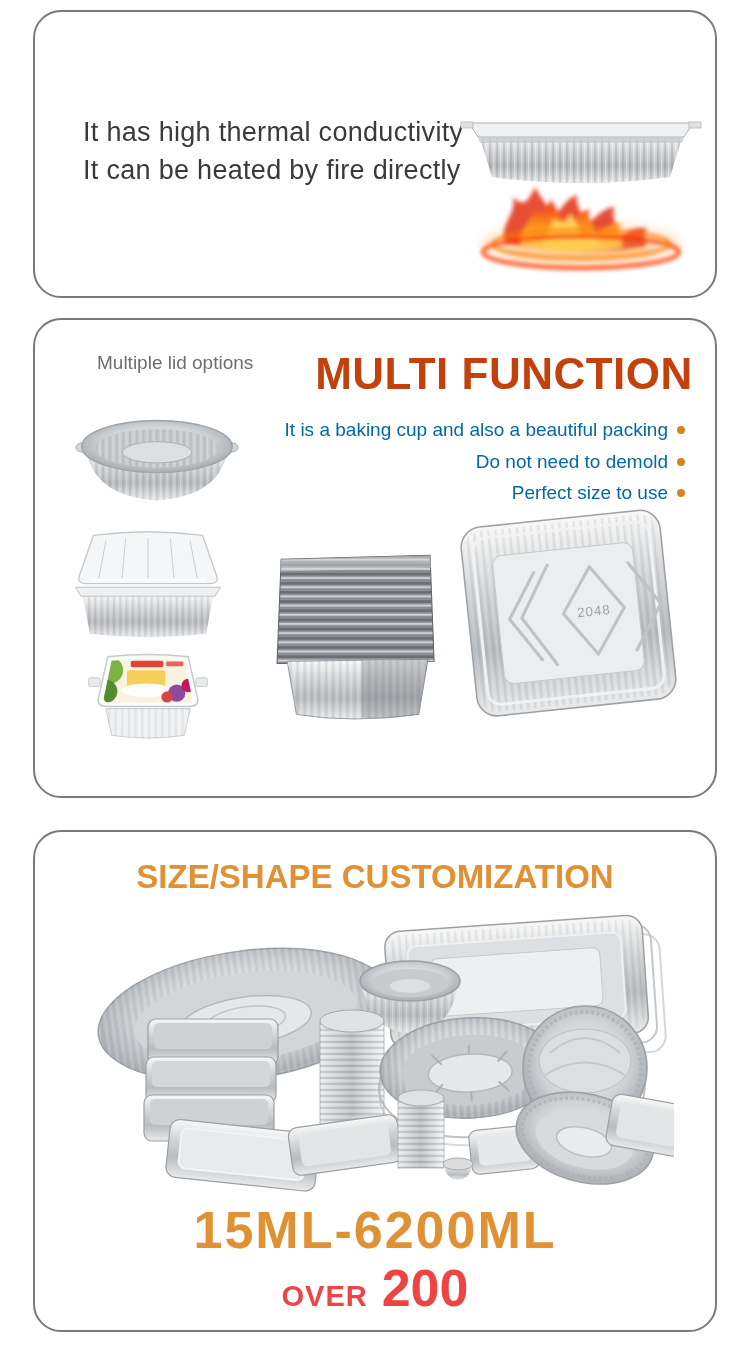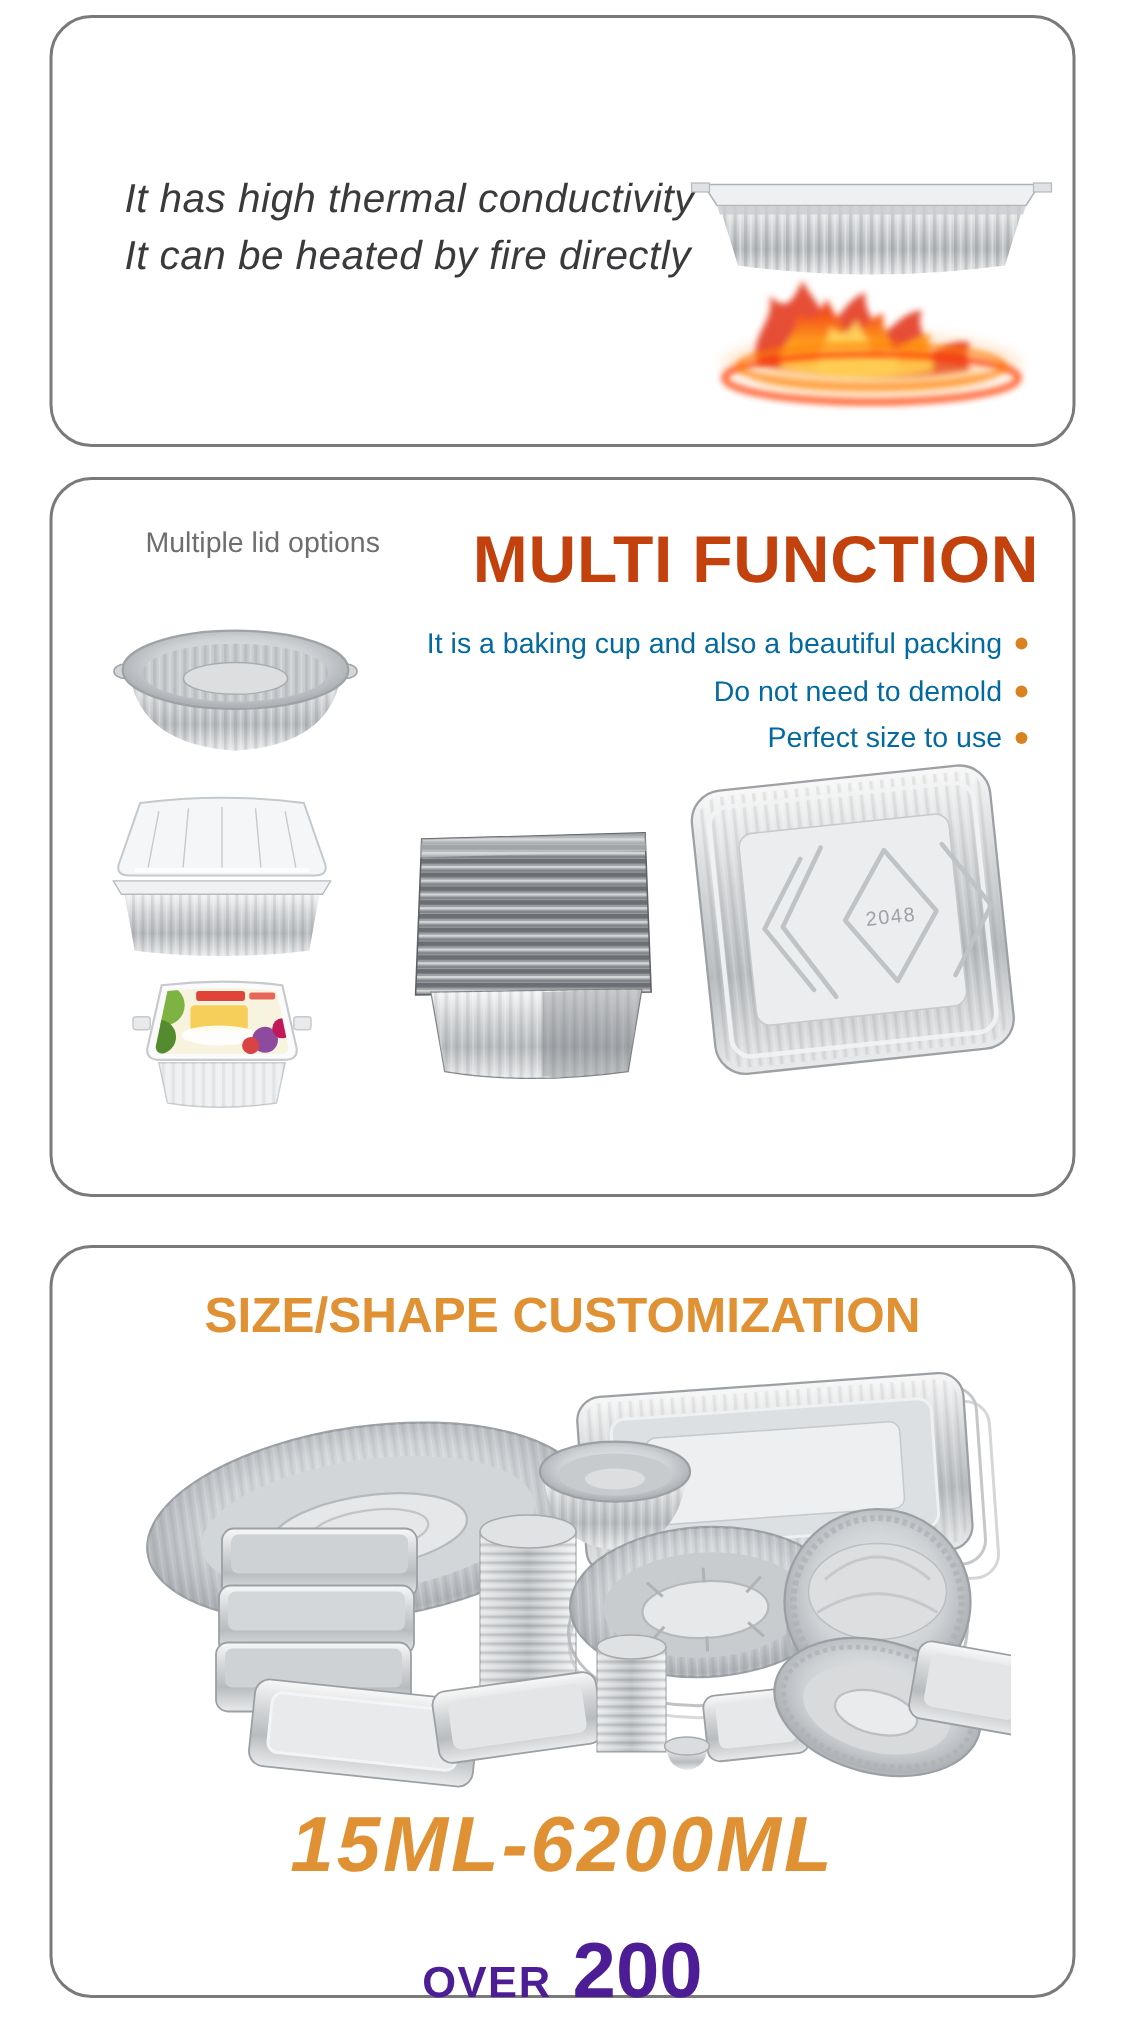--- a/index.html
+++ b/index.html
@@ -7,44 +7,44 @@
   body { font-family:"Liberation Sans", sans-serif; }
   .page { position:relative; width:750px; height:1349px; background:#ffffff; overflow:hidden; }
   .card { position:absolute; left:33px; width:684px; background:#ffffff;
           border:2px solid #7a7a7a; border-radius:28px; }
   .card1 { top:10px;  height:288px; }
   .card2 { top:318px; height:480px; }
   .card3 { top:830px; height:502px; }
 
   
   .thermal-text { position:absolute; left:48px; top:101px; font-size:27px; line-height:38px;
-                  color:#3a3a3c; letter-spacing:0.3px; font-weight:400;font-style:italic; }
+                  color:#3a3a3c; letter-spacing:0.3px; font-weight:400; }
   .fire-art { position:absolute; left:412px; top:98px; width:268px; height:164px; }
 
   
   .lid-label { position:absolute; left:25px; top:32px; font-size:19px; color:#6e6e6e;margin-left:37px; }
   .mf-title  { position:absolute; left:256px; width:426px; top:29px; text-align:center;
                font-size:44px; font-weight:bold; color:#c2410c; letter-spacing:0.5px; }
   .mf-bullets { position:absolute; right:30px; top:94px; list-style:none; text-align:right; }
   .mf-bullets li { font-size:19px; color:#0369a1; line-height:31.5px; white-space:nowrap; }
   .dot { display:inline-block; width:8px; height:8px; border-radius:50%;
          background:#D8831F; margin-left:9px; vertical-align:2px; }
   .bowl-art     { position:absolute; left:40px;  top:80px;  width:164px; height:120px; }
   .clearlid-art { position:absolute; left:28px;  top:204px; width:170px; height:122px; }
   .printlid-art { position:absolute; left:46px;  top:328px; width:134px; height:98px; }
   .stack-art    { position:absolute; left:240px; top:188px; width:408px; height:220px; }
 
   
   .sz-title { position:absolute; top:14px; width:100%; text-align:center;
               font-size:33px; font-weight:bold; color:#E09134;margin-top:12px; }
   .collage-art { position:absolute; left:45px; top:70px; width:594px; height:294px; }
   .volume { position:absolute; top:368px; width:100%; text-align:center;
-            font-size:52px; font-weight:bold; color:#E09134; letter-spacing:2px;font-style:italic; }
+            font-size:52px; font-weight:bold; color:#E09134; letter-spacing:2px; }
   .sizes-row { position:absolute; top:426px; width:100%; display:flex; justify-content:center;
-               align-items:baseline; gap:14px; color:#4c1d95; font-weight:bold;margin-top:26px; }
+               align-items:baseline; gap:14px; color:#ef4444; font-weight:bold; }
   .sizes-row .small-cap { font-size:29px; letter-spacing:1px; }
   .sizes-row .big-num   { font-size:52px; }
   svg { display:block; width:100%; height:100%; }
 </style>
 </head>
 <body>
 
 <svg width="0" height="0" style="position:absolute" aria-hidden="true">
   <defs>
     <linearGradient id="silv" x1="0" y1="0" x2="0" y2="1">

